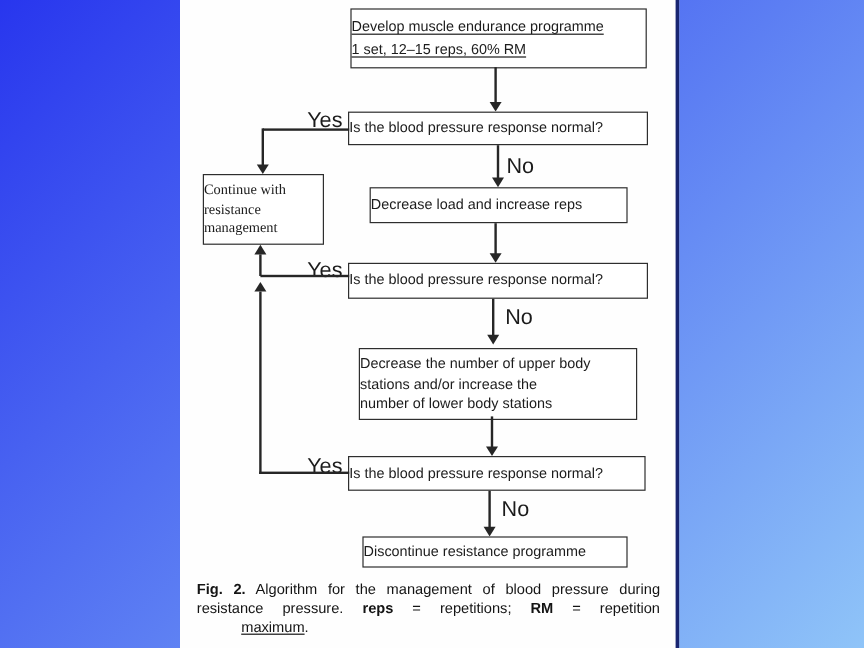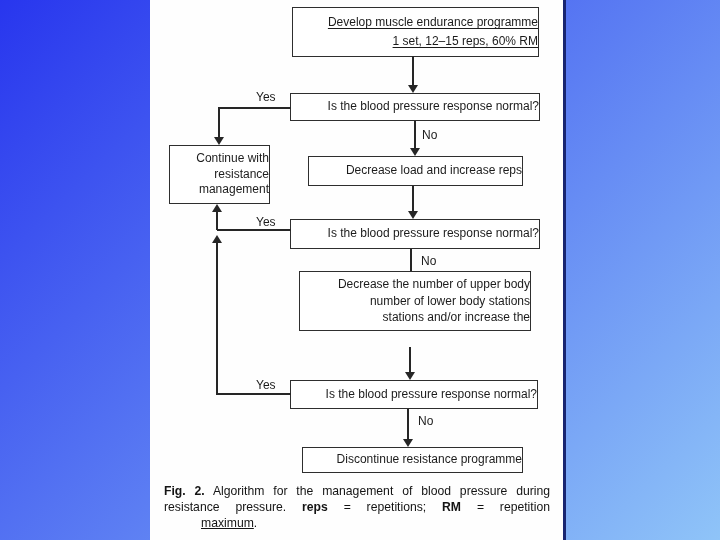--- a/index.html
+++ b/index.html
@@ -12,44 +12,44 @@
   .stage { position:absolute; left:0; top:0; width:720px; height:540px; }
 
   .panel {
     position:absolute; left:150px; top:0; width:416px; height:540px;
     background:#fefefe; border-right:3px solid #182571;
   }
 
   .fbox {
     position:absolute; background:#fff; border:1.5px solid #2e2e2e;
     color:#1c1c1c; text-align:center; display:flex;
-    flex-direction:column; align-items:flex-end; justify-content:center;
+    flex-direction:column; align-items:flex-start; justify-content:center;
     font-size:12px; line-height:15.5px;
   }
   .u { text-decoration: underline; text-underline-offset:2px; }
   .box-develop { left:292px; top:7px; width:247px; height:50px; line-height:19px; }
   .box-decision1 { left:290px; top:93px; width:250px; height:28px; }
-  .box-continue { left:169px; top:145px; width:101px; height:59px; }
+  .box-continue { left:169px; top:145px; width:101px; height:59px;font-family:Liberation Serif, serif; }
   .box-decrease { left:308px; top:156px; width:215px; height:30px; }
   .box-decision2 { left:290px; top:219px; width:250px; height:30px; }
-  .box-stations { left:299px; top:271px; width:232px; height:60px; line-height:16.5px; }
+  .box-stations { left:299px; top:290px; width:232px; height:60px; line-height:16.5px; }
   .box-decision3 { left:290px; top:380px; width:248px; height:29px; }
   .box-discontinue { left:302px; top:447px; width:221px; height:26px; }
 
   .vline, .hline { position:absolute; background:#262626; }
   .vline { width:2px; }
   .hline { height:2px; }
   .ah-down, .ah-up {
     position:absolute; width:0; height:0;
     border-left:5px solid transparent; border-right:5px solid transparent;
   }
   .ah-down { border-top:8px solid #262626; }
   .ah-up   { border-bottom:8px solid #262626; }
 
-  .lbl { position:absolute; font-size:12px; color:#1b1b1b; }
+  .lbl { position:absolute; font-size:18px; color:#1b1b1b; }
   .yes1 { left:256px; top:90px; }
   .yes2 { left:256px; top:215px; }
   .yes3 { left:256px; top:378px; }
   .no1 { left:422px; top:128px; }
   .no2 { left:421px; top:254px; }
   .no3 { left:418px; top:414px; }
 
   .caption {
     position:absolute; left:152px; top:483px; width:398px;
     font-size:12.2px; line-height:16px; color:#141414;
@@ -106,22 +106,22 @@
   <div class="hline" style="left:217px; top:229px; width:74px;"></div>
   <div class="vline" style="left:216px; top:212px; height:18px;"></div>
   <div class="ah-up" style="left:212px; top:204px;"></div>
 
   <div class="vline" style="left:410px; top:249px; height:31px;"></div>
   <div class="ah-down" style="left:406px; top:279px;"></div>
   <div class="lbl no2">No</div>
 
   <div class="fbox box-stations">
     <span>Decrease the number of upper body</span>
+    <span>stations and/or increase the</span>
     <span>number of lower body stations</span>
-    <span>stations and/or increase the</span>
   </div>
 
   <div class="vline" style="left:409px; top:347px; height:26px;"></div>
   <div class="ah-down" style="left:405px; top:372px;"></div>
 
   <div class="fbox box-decision3">
     <span>Is the blood pressure response normal?</span>
   </div>
   <div class="lbl yes3">Yes</div>
 

